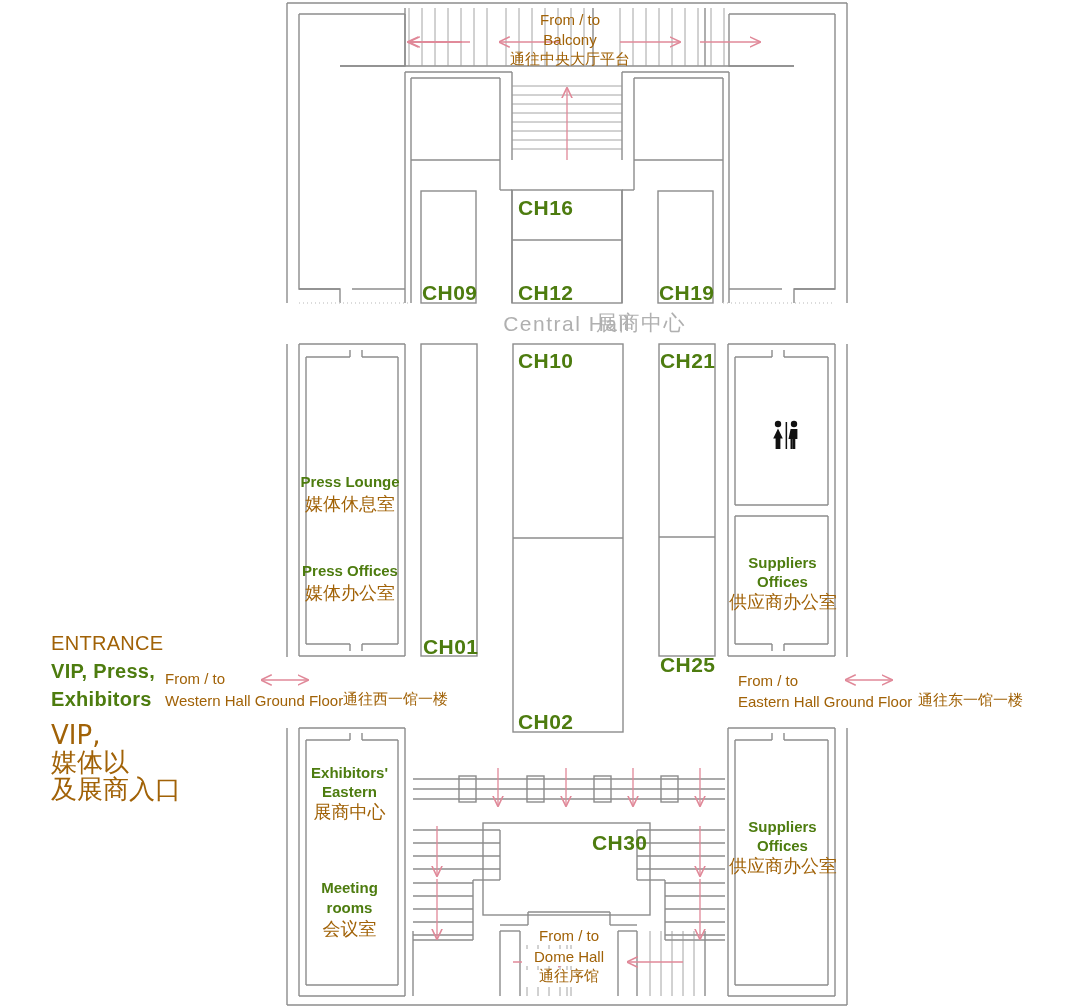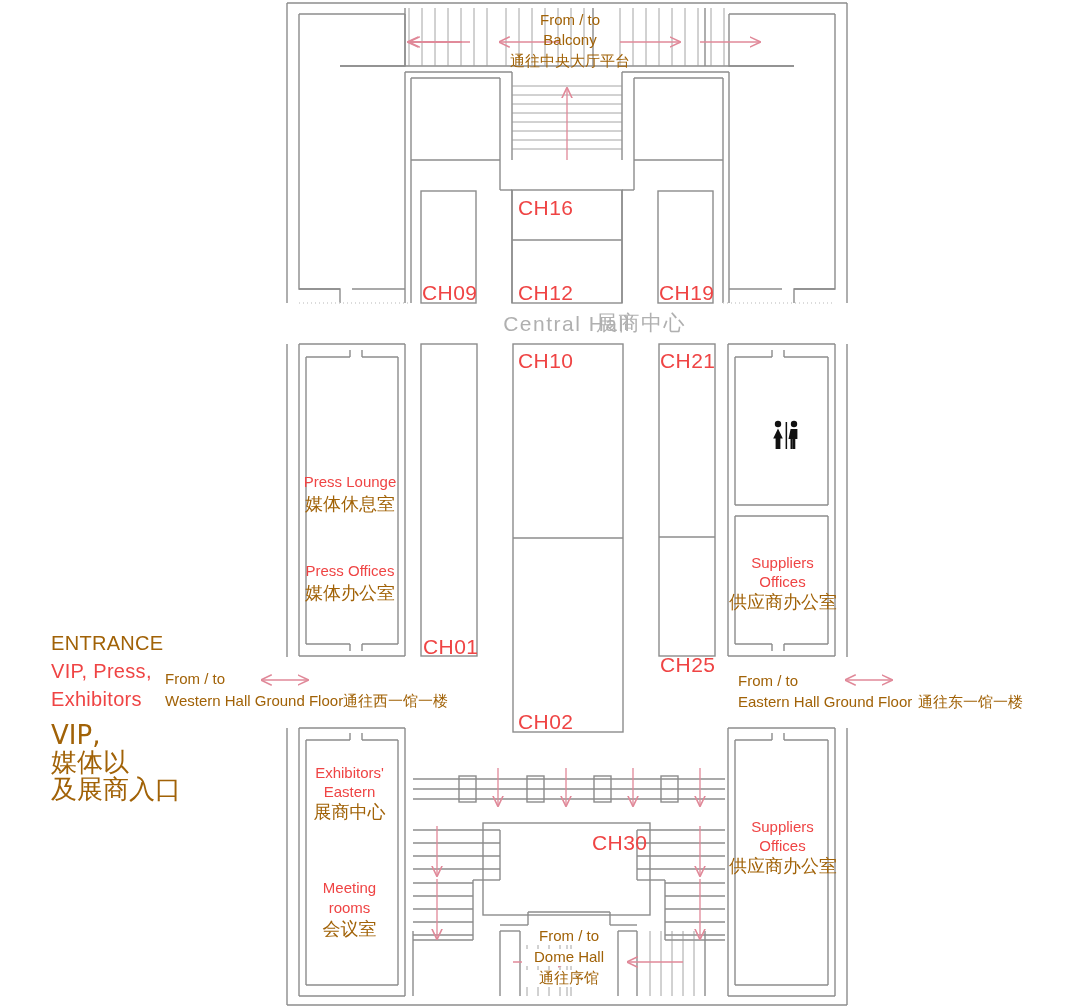--- a/index.html
+++ b/index.html
@@ -3,29 +3,29 @@
 <meta charset="utf-8">
 <style>
   html,body{margin:0;padding:0;background:#ffffff;}
   body{width:1080px;height:1008px;overflow:hidden;
        font-family:"Liberation Sans","DejaVu Sans",sans-serif;}
   #stage{position:relative;width:1080px;height:1008px;background:#fff;}
   svg#plan{position:absolute;left:0;top:0;width:1080px;height:1008px;}
 
   
   .lbl{position:absolute;white-space:pre;line-height:1.12;}
-  .red{color:#ef4444;}
+  .red{color:#4d7c0f;font-weight:bold;}
   .blk{color:#a16207;}
   .gry{color:#b0b0b0;}
   .ctr{text-align:center;}
   .hall-code{font-size:21px;letter-spacing:.4px;}
   .room-en{font-size:15px;}
   .room-cn{font-size:18px;font-family:"DejaVu Sans",sans-serif;}
   .nav-en{font-size:15px;}
-  .nav-cn{font-size:15px;font-family:Liberation Serif, serif;}
+  .nav-cn{font-size:15px;font-family:Liberation Mono, monospace;}
   .central{font-size:21px;letter-spacing:1.5px;}
   .ent-en{font-size:20px;letter-spacing:.3px;}
   .ent-cn{font-size:26px;font-family:"DejaVu Sans",sans-serif;line-height:1.35;}
   .wc{position:absolute;font-size:28px;color:#111;line-height:1;}
 </style>
 </head>
 <body>
 
 <div id="stage">
 

